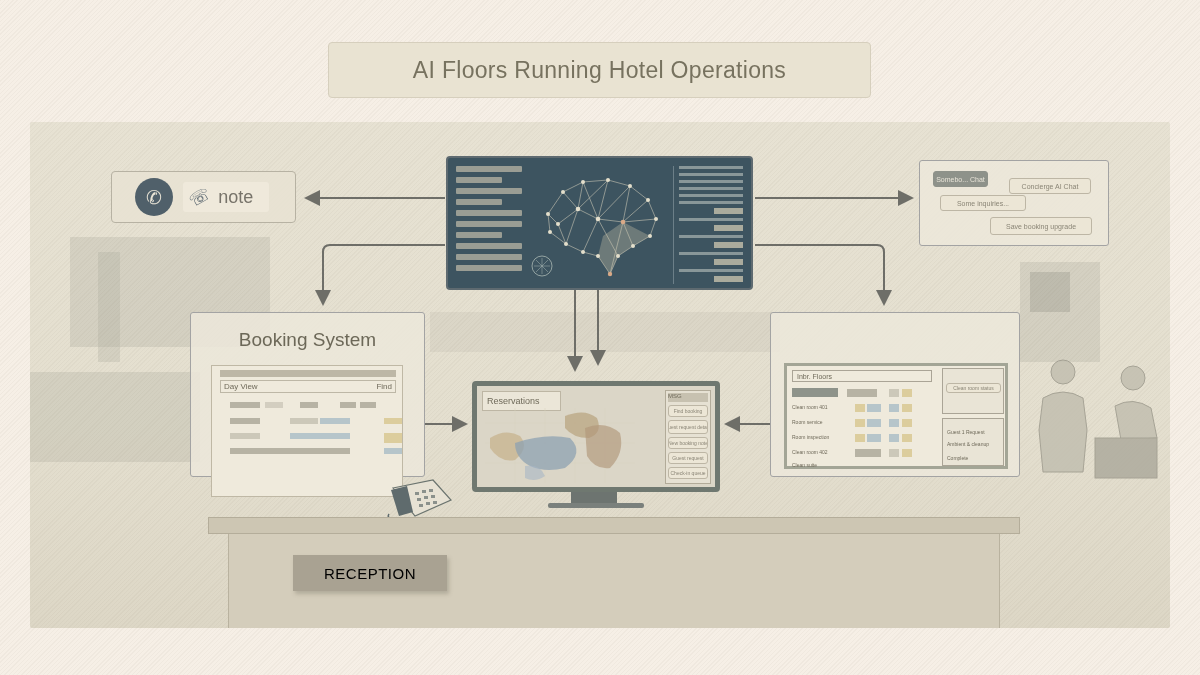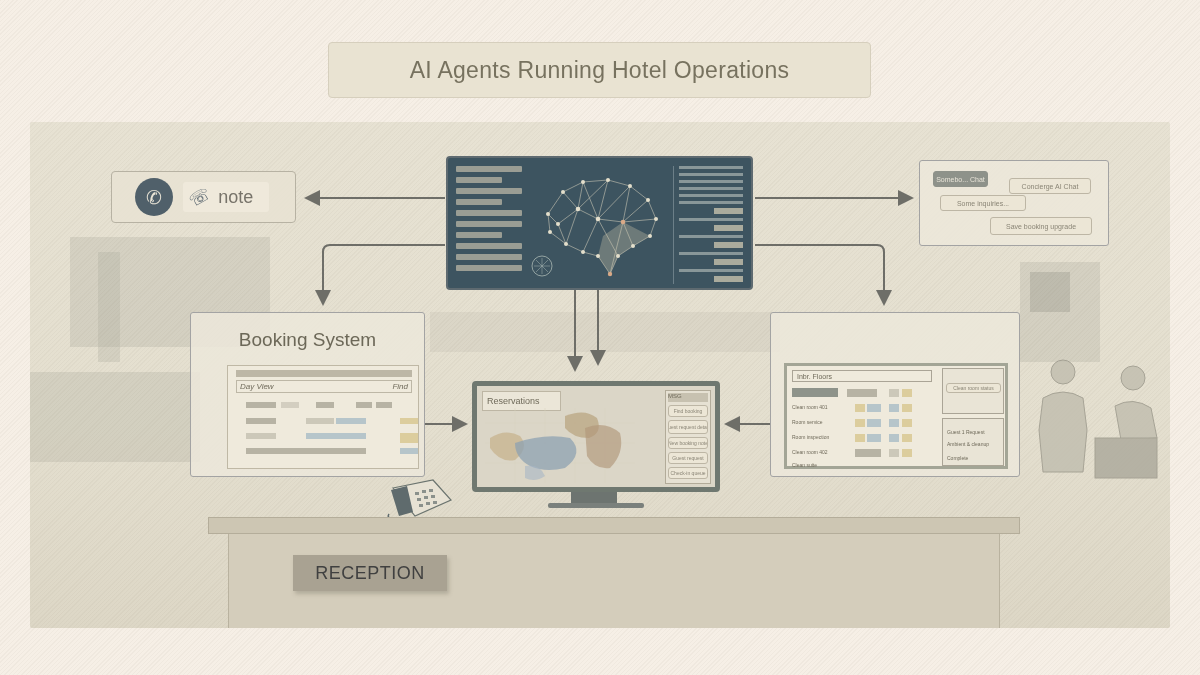--- a/index.html
+++ b/index.html
@@ -78,41 +78,41 @@
   }
   .chip.dark { background: #8e928a; color: #e8e4d8; border-color: #8e928a; }
   .res-monitor { left: 472px; top: 381px; width: 248px; height: 111px; background: #dbd6c7; border: 5px solid #6f7870; }
   .stand { position: absolute; left: 571px; top: 492px; width: 46px; height: 12px; background: #6d7470; }
   .stand-base { position: absolute; left: 548px; top: 503px; width: 96px; height: 5px; background: #7a807c; border-radius: 2px; }
   .desk-top { position: absolute; left: 208px; top: 517px; width: 812px; height: 17px; background: #cdc6b3; border: 1px solid #b4ad9a; }
   .desk-front { position: absolute; left: 228px; top: 534px; width: 772px; height: 94px; background: #d4cdbb; border-left: 1px solid #b9b29f; border-right: 1px solid #b9b29f; }
   .reception-plate {
     position: absolute; left: 293px; top: 555px; width: 154px; height: 36px; background: #a9a292;
     box-shadow: 2px 3px 4px rgba(100,95,80,0.3);
-    color: #404040; font-size: 18px; display: flex; align-items: center; justify-content: center; letter-spacing: 0.5px;
+    color: #000000; font-size: 15px; display: flex; align-items: center; justify-content: center; letter-spacing: 0.5px;
   }
   .arrow-svg { position: absolute; left: 0; top: 0; pointer-events: none; }
   .tiny { font-size: 8px; color: #6f6a5a; }
 </style>
 </head>
 <body>
 
 <div class="scene">
   <div class="bg-shape" style="left:40px;top:115px;width:200px;height:110px;"></div>
   <div class="bg-shape" style="left:68px;top:130px;width:22px;height:110px;"></div>
   <div class="bg-shape" style="left:0px;top:250px;width:170px;height:90px;"></div>
   <div class="bg-shape" style="left:400px;top:190px;width:350px;height:40px;opacity:0.6;"></div>
   <div class="bg-shape" style="left:990px;top:140px;width:80px;height:100px;"></div>
   <div class="bg-shape" style="left:1000px;top:150px;width:40px;height:40px;background:rgba(150,148,138,0.35);"></div>
 </div>
 
 <div class="texture"></div>
 
 <div class="title-box">
-  <span>AI Agents Running Hotel Operations</span>
+  <span>AI Floors Running Hotel Operations</span>
 </div>
 
 <svg class="arrow-svg" width="1200" height="675">
   <defs>
     <marker id="ah" markerWidth="8" markerHeight="8" refX="6" refY="4" orient="auto">
       <path d="M0,0 L8,4 L0,8 Z" fill="#6e6e68"></path>
     </marker>
   </defs>
   <g stroke="#6e6e68" stroke-width="2" fill="none">
     <line x1="445" y1="198" x2="308" y2="198" marker-end="url(#ah)"></line>
@@ -206,21 +206,21 @@
   <div class="chip" style="left:20px;top:34px;width:86px;">
       <span>Some inquiries...</span>
     </div>
   <div class="chip" style="left:70px;top:56px;width:102px;height:18px;">
       <span>Save booking upgrade</span>
     </div>
 </div>
 
 <div class="panel booking">
   <div class="panel-title" style="top:16px;">Booking System</div>
-  <div class="sheet" style="left:36px;top:52px;width:192px;height:104px;font-style:italic;">
+  <div class="sheet" style="left:20px;top:52px;width:192px;height:132px;">
     <div style="position:absolute;left:8px;top:4px;width:176px;height:7px;background:#bdb7a6;"></div>
     <div style="position:absolute;left:8px;top:14px;width:176px;height:13px;border:1px solid #bdb7a6;display:flex;justify-content:space-between;align-items:center;padding:0 3px;">
       <span class="tiny">Day View</span>
       <span class="tiny">Find</span>
     </div>
     <div class="cell" style="left:18px;top:36px;width:30px;"></div>
     <div class="cell" style="left:53px;top:36px;width:18px;opacity:.4"></div>
     <div class="cell" style="left:88px;top:36px;width:18px;"></div>
     <div class="cell" style="left:128px;top:36px;width:16px;"></div>
     <div class="cell" style="left:148px;top:36px;width:16px;"></div>

